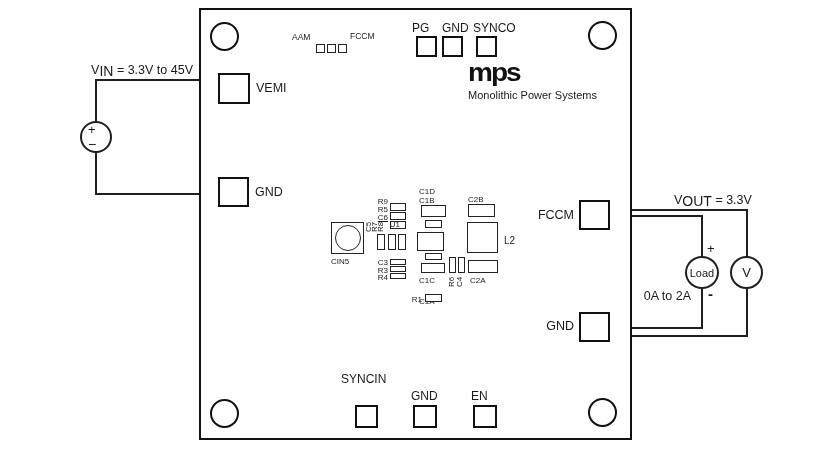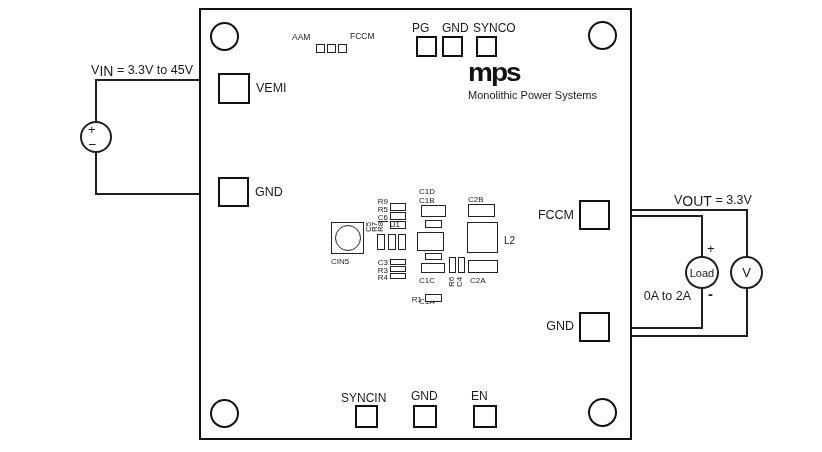--- a/index.html
+++ b/index.html
@@ -95,21 +95,21 @@
   <div class="pad" style="left:218px;top:73px;width:32px;height:31px;"></div>
   <div class="pad-label" style="left:256px;top:82px;font-size:12.5px;">VEMI</div>
   <div class="pad" style="left:218px;top:177px;width:31px;height:30px;"></div>
   <div class="pad-label" style="left:255px;top:186px;font-size:12.5px;">GND</div>
 
   <div class="pad-label tr" style="left:528px;top:209px;width:46px;font-size:12.5px;">FCCM</div>
   <div class="pad" style="left:579px;top:200px;width:31px;height:30px;"></div>
   <div class="pad-label tr" style="left:528px;top:320px;width:46px;font-size:12.5px;">GND</div>
   <div class="pad" style="left:579px;top:312px;width:31px;height:30px;"></div>
 
-  <div class="pad-label tc" style="left:341px;top:392px;width:53px;">SYNCIN</div>
+  <div class="pad-label tc" style="left:341px;top:373px;width:53px;">SYNCIN</div>
   <div class="pad-label tc" style="left:411px;top:390px;width:28px;">GND</div>
   <div class="pad-label tc" style="left:471px;top:390px;width:28px;">EN</div>
   <div class="pad" style="left:355px;top:405px;width:23px;height:23px;"></div>
   <div class="pad" style="left:413px;top:405px;width:24px;height:23px;"></div>
   <div class="pad" style="left:473px;top:405px;width:24px;height:23px;"></div>
 
   <div class="comp" style="left:331px;top:222px;width:33px;height:32px;border-width:1.8px;"></div>
   <div class="comp" style="left:334.5px;top:225px;width:26px;height:26px;border-radius:50%;"></div>
   <div class="clabel tc" style="left:331px;top:257px;width:33px;">CIN5</div>
 

